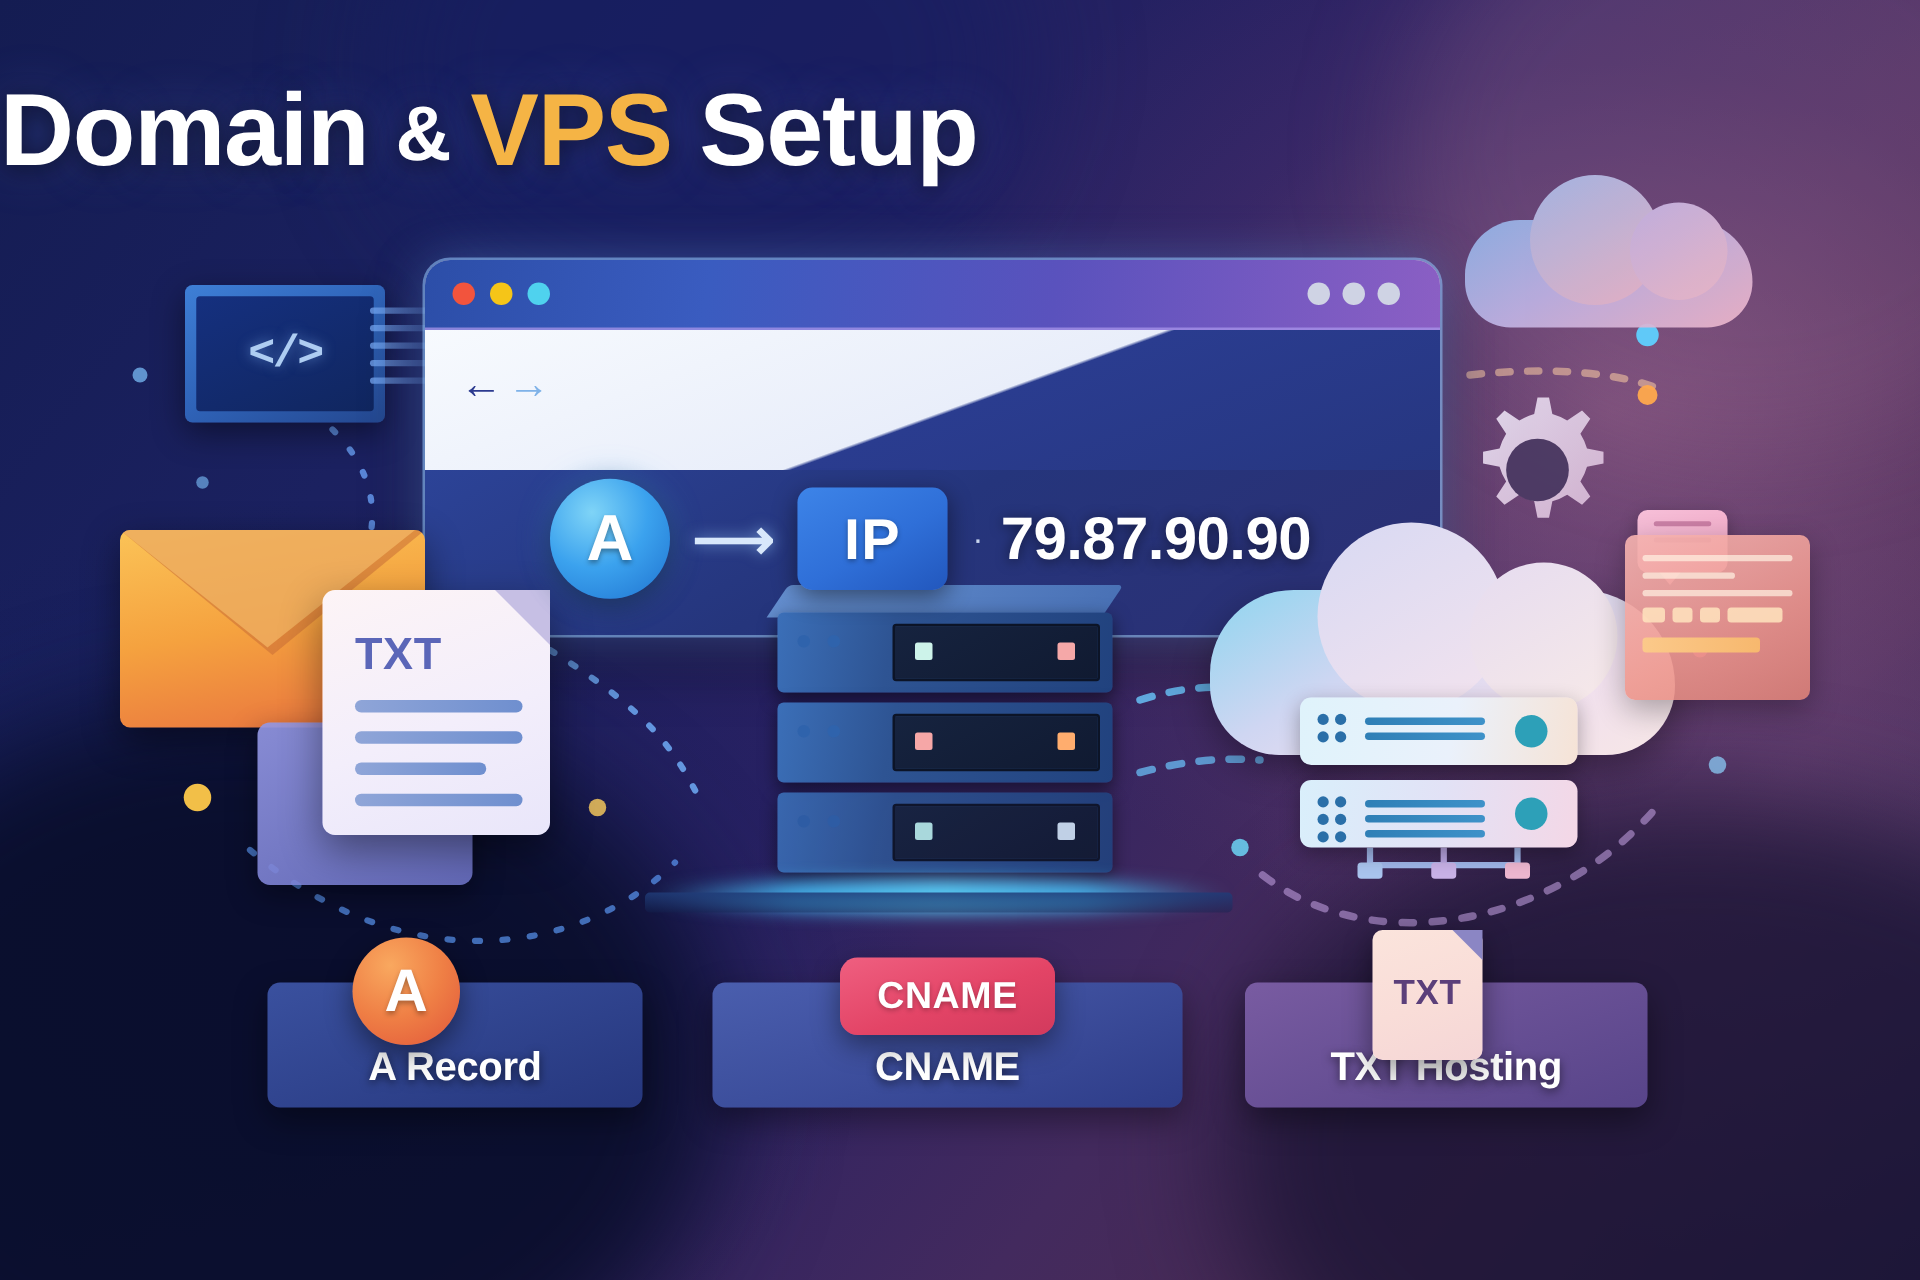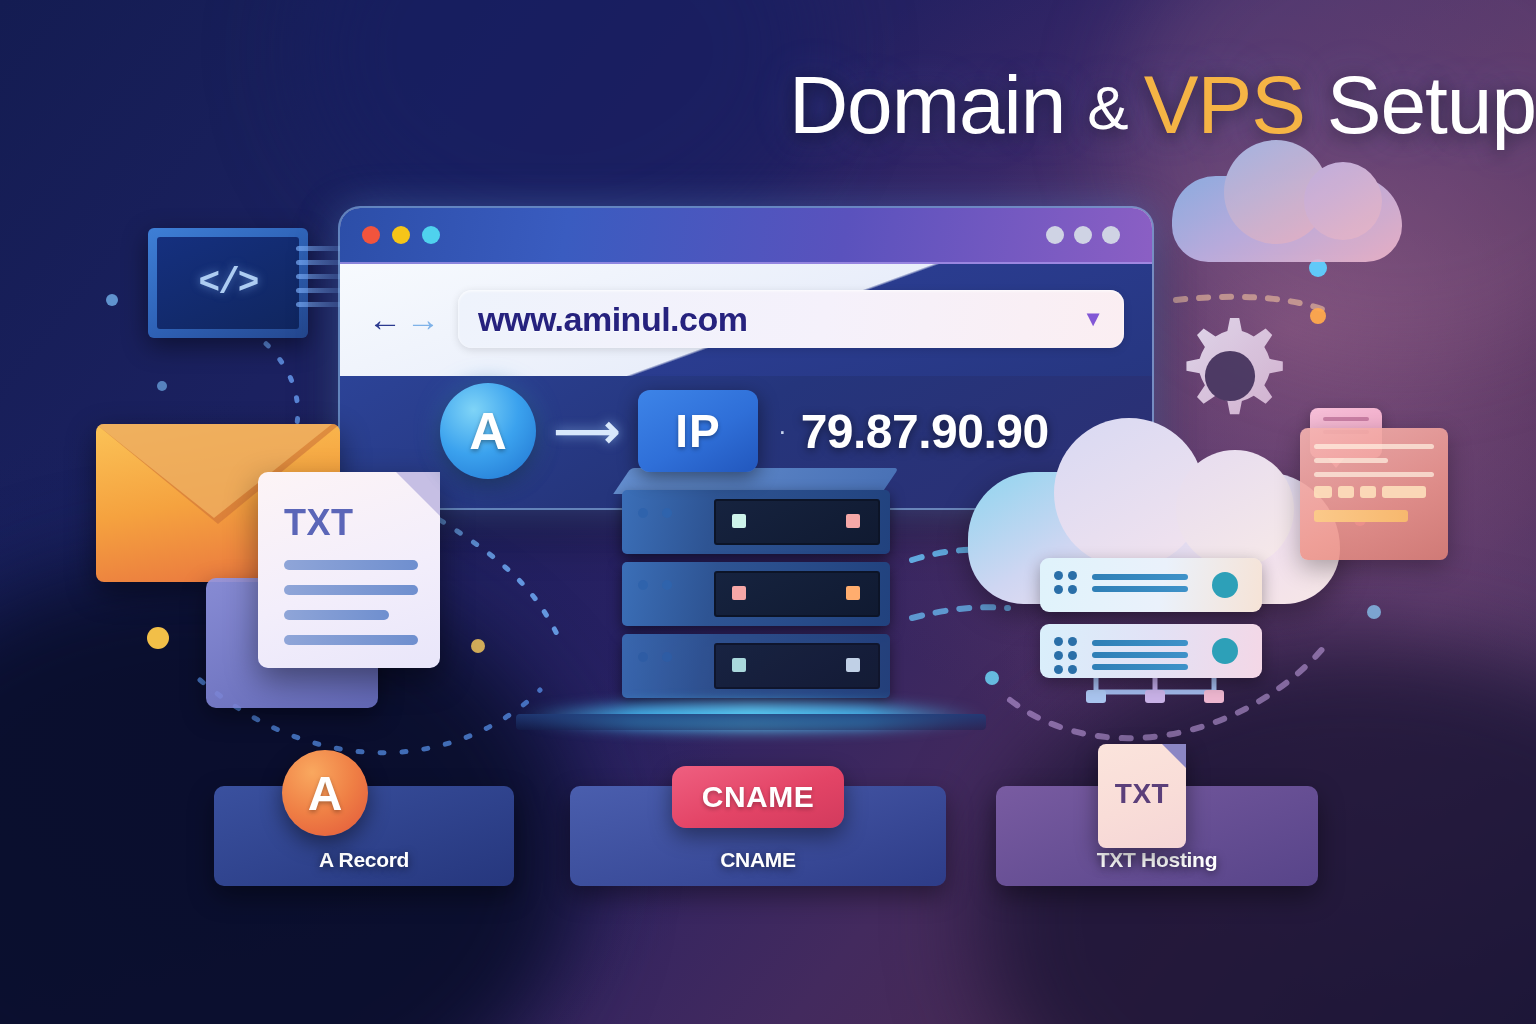--- a/index.html
+++ b/index.html
@@ -22,22 +22,22 @@
   
   .blob { position: absolute; border-radius: 50%; filter: blur(44px); pointer-events: none; }
   .blob-a { left: -180px; top: 560px; width: 760px; height: 600px; background: rgba(8,12,40,0.88); }
   .blob-b { left: 980px; top: 640px; width: 760px; height: 560px; background: rgba(26,20,52,0.80); }
   .blob-c { left: 1120px; top: -120px; width: 560px; height: 480px; background: rgba(175,120,155,0.22); }
   .blob-d { left: 300px; top: -160px; width: 520px; height: 420px; background: rgba(22,30,96,0.55); }
 
   
   #title {
     position: absolute; left: 0; top: 58px; width: 1536px;
-    text-align: right;
-    font-size: 82px; font-weight: 400; letter-spacing: -1px;
+    text-align: left;
+    font-size: 82px; font-weight: 700; letter-spacing: -1px;
     color: #ffffff; white-space: nowrap;
     text-shadow: 0 3px 18px rgba(0,0,0,0.55), 0 0 42px rgba(120,150,255,0.30);
   }
   #title .amp { font-size: 62px; vertical-align: 4px; }
   #title .hl { color: #f5b445; }
 
   
   #code-window {
     position: absolute; left: 148px; top: 228px; width: 160px; height: 110px;
     border-radius: 6px;
@@ -302,21 +302,21 @@
     padding-bottom: 14px;
     box-shadow: 0 10px 26px rgba(0,0,0,0.40);
   }
   #card-a   { left: 214px; width: 300px;
     background: linear-gradient(160deg, rgba(62,86,168,0.92), rgba(40,58,132,0.92)); }
   #card-cn  { left: 570px; width: 376px;
     background: linear-gradient(160deg, rgba(78,100,182,0.92), rgba(44,62,140,0.92)); }
   #card-txt { left: 996px; width: 322px;
     background: linear-gradient(160deg, rgba(126,96,168,0.92), rgba(92,72,144,0.92)); }
   .rec-card .cap {
-    color: #ffffff; font-size: 21px; font-weight: 700; letter-spacing: -0.3px;
+    color: #ffffff; font-size: 32px; font-weight: 700; letter-spacing: -0.3px;
     text-shadow: 0 2px 8px rgba(0,0,0,0.55);
   }
   #badge-a {
     position: absolute; left: 282px; top: 750px; width: 86px; height: 86px; border-radius: 50%;
     background: radial-gradient(circle at 35% 26%, #f9a85f 0%, #ef7f45 50%, #e1563a 100%);
     box-shadow: 0 8px 22px rgba(0,0,0,0.45);
     display: flex; align-items: center; justify-content: center;
     color: #fff; font-size: 48px; font-weight: 700; z-index: 4;
     text-shadow: 0 2px 4px rgba(0,0,0,0.30);
   }
@@ -409,24 +409,20 @@
         <span class="dot grey"></span>
         <span class="dot grey"></span>
       </span>
     </div>
     <div id="browser-body">
       <div id="urlrow">
         <div id="navbtns">
           <span class="back">←</span>
           <span class="fwd">→</span>
         </div>
-        <div id="urlbar">
-          <span id="url-text" title="Enter address">www.aminul.com</span>
-          <span id="url-caret">▼</span>
-        </div>
       </div>
       <div id="browser-inner"></div>
     </div>
   </div>
 
   <div id="dns-map">
     <div id="a-circle">A</div>
     <div id="map-arrow">⟶</div>
     <div id="ip-badge">IP</div>
     <div id="ip-dot">·</div>

